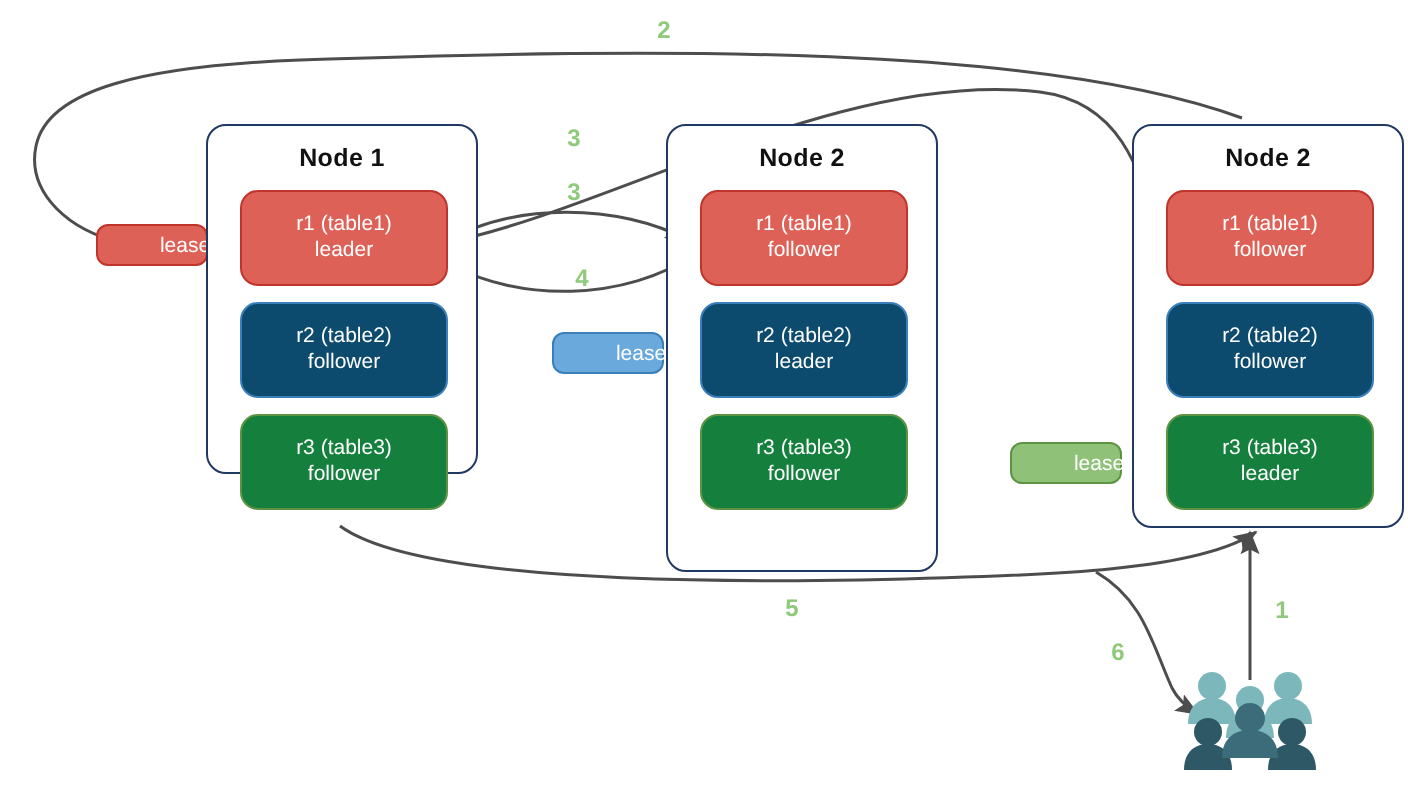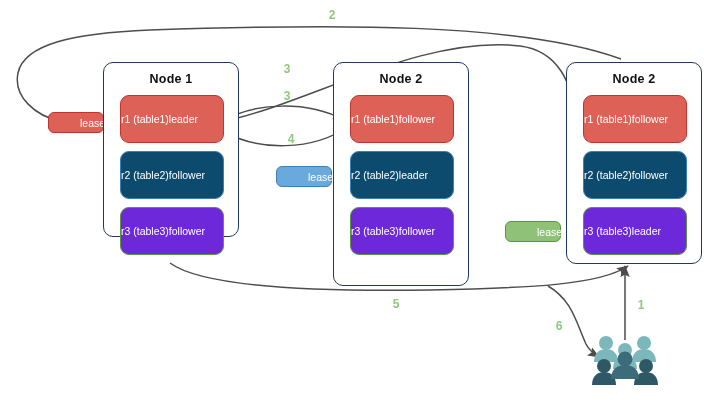--- a/index.html
+++ b/index.html
@@ -5,26 +5,26 @@
   html,body{margin:0;padding:0;background:#ffffff;}
   body{width:704px;height:405px;overflow:hidden;
        font-family:"Liberation Sans","DejaVu Sans",sans-serif;}
   #stage{position:relative;width:704px;height:405px;background:#fff;}
   svg.layer{position:absolute;left:0;top:0;width:704px;height:405px;}
   .node-box{position:absolute;border:1.6px solid #1f3864;border-radius:10px;
             background:#ffffff;box-sizing:border-box;}
   .node-title{position:absolute;width:100%;text-align:center;top:9px;left:0;
               font-size:12.5px;font-weight:bold;color:#111111;letter-spacing:.2px;}
   .replica{position:absolute;border-radius:9px;box-sizing:border-box;
-           display:flex;flex-direction:row;align-items:center;justify-content:flex-start;
+           display:flex;flex-direction:column;align-items:center;justify-content:center;
            color:#ffffff;font-size:10.5px;line-height:13px;text-align:center;}
   .replica .l1,.replica .l2{display:block;white-space:nowrap;}
   .rep-red{background:#dd6157;border:1.4px solid #c0342a;}
   .rep-blue{background:#0c4a6e;border:1.4px solid #3a7fba;}
-  .rep-green{background:#6d28d9;border:1.4px solid #5c9443;}
+  .rep-green{background:#15803d;border:1.4px solid #5c9443;}
   .lease{position:absolute;border-radius:6px;box-sizing:border-box;display:flex;
          align-items:center;justify-content:center;color:#ffffff;font-size:10.5px;padding-left:33px;}
   .lease-red{background:#dd6157;border:1.5px solid #c0342a;}
   .lease-blue{background:#6aa9dc;border:1.5px solid #3a7fba;}
   .lease-green{background:#8fc278;border:1.5px solid #5c9443;}
   .step-num{position:absolute;color:#8fc97a;font-size:12px;font-weight:bold;
             text-align:center;}
   .users{position:absolute;}
 </style>
 </head>

